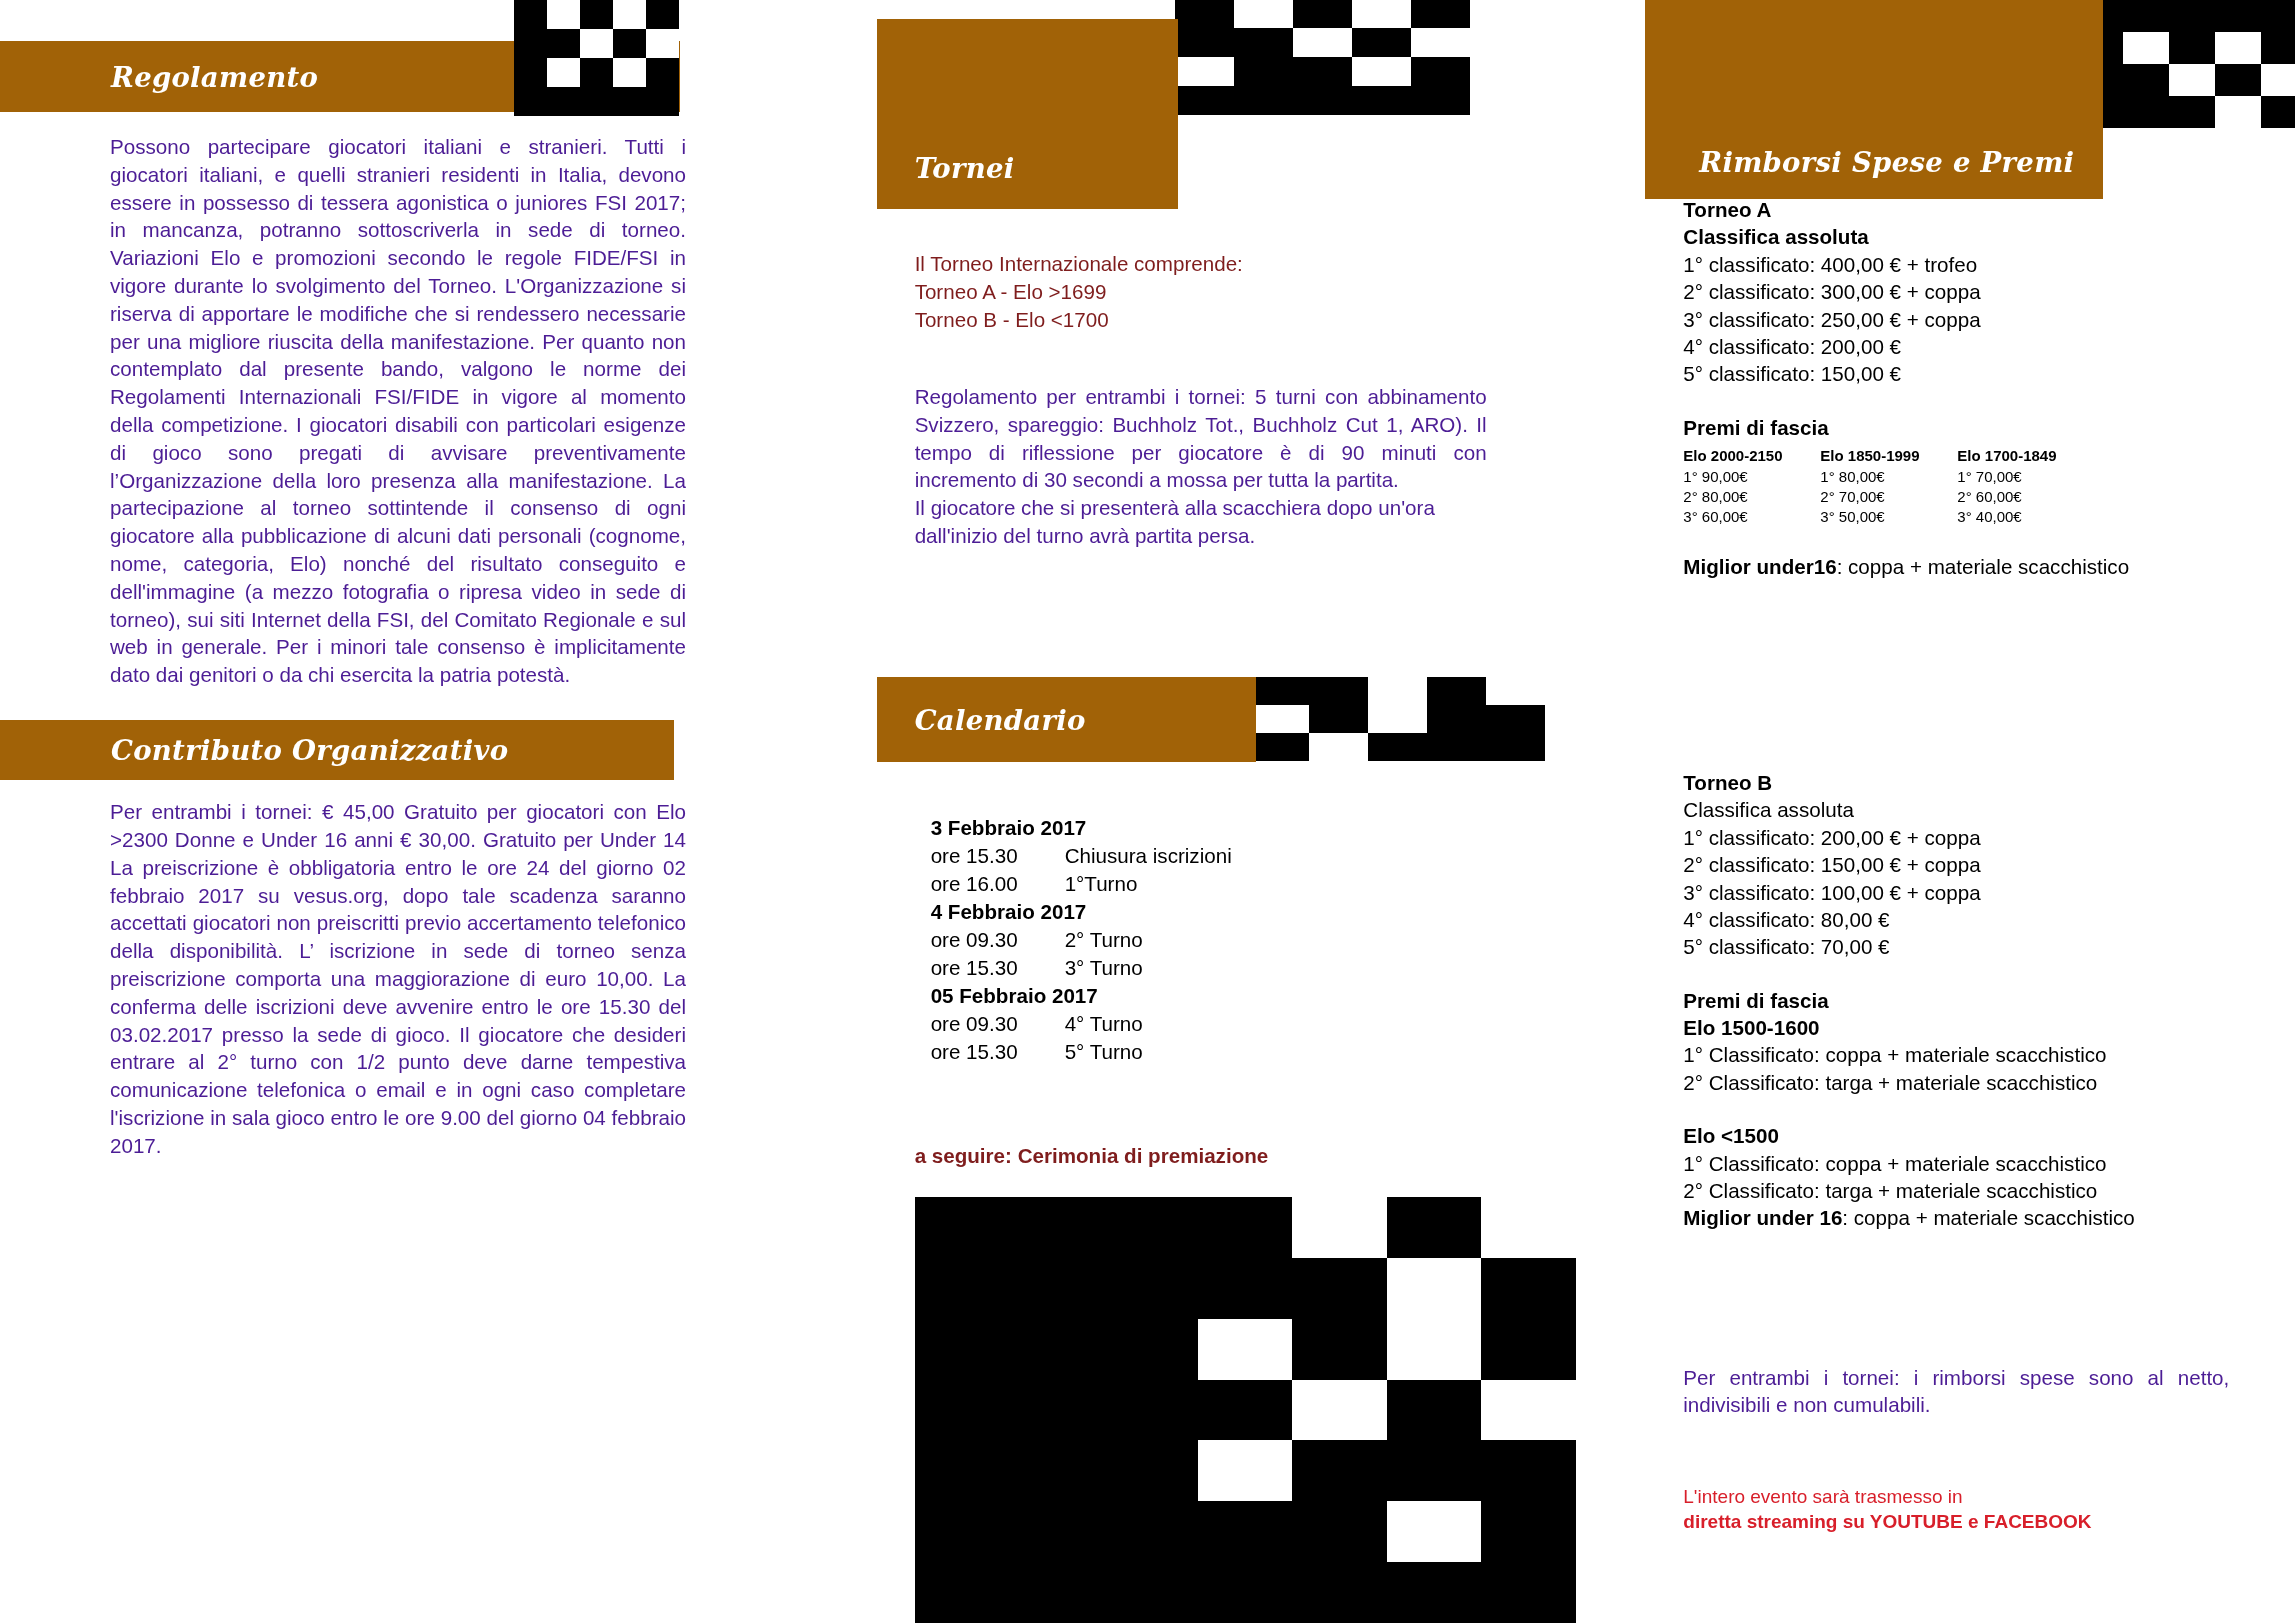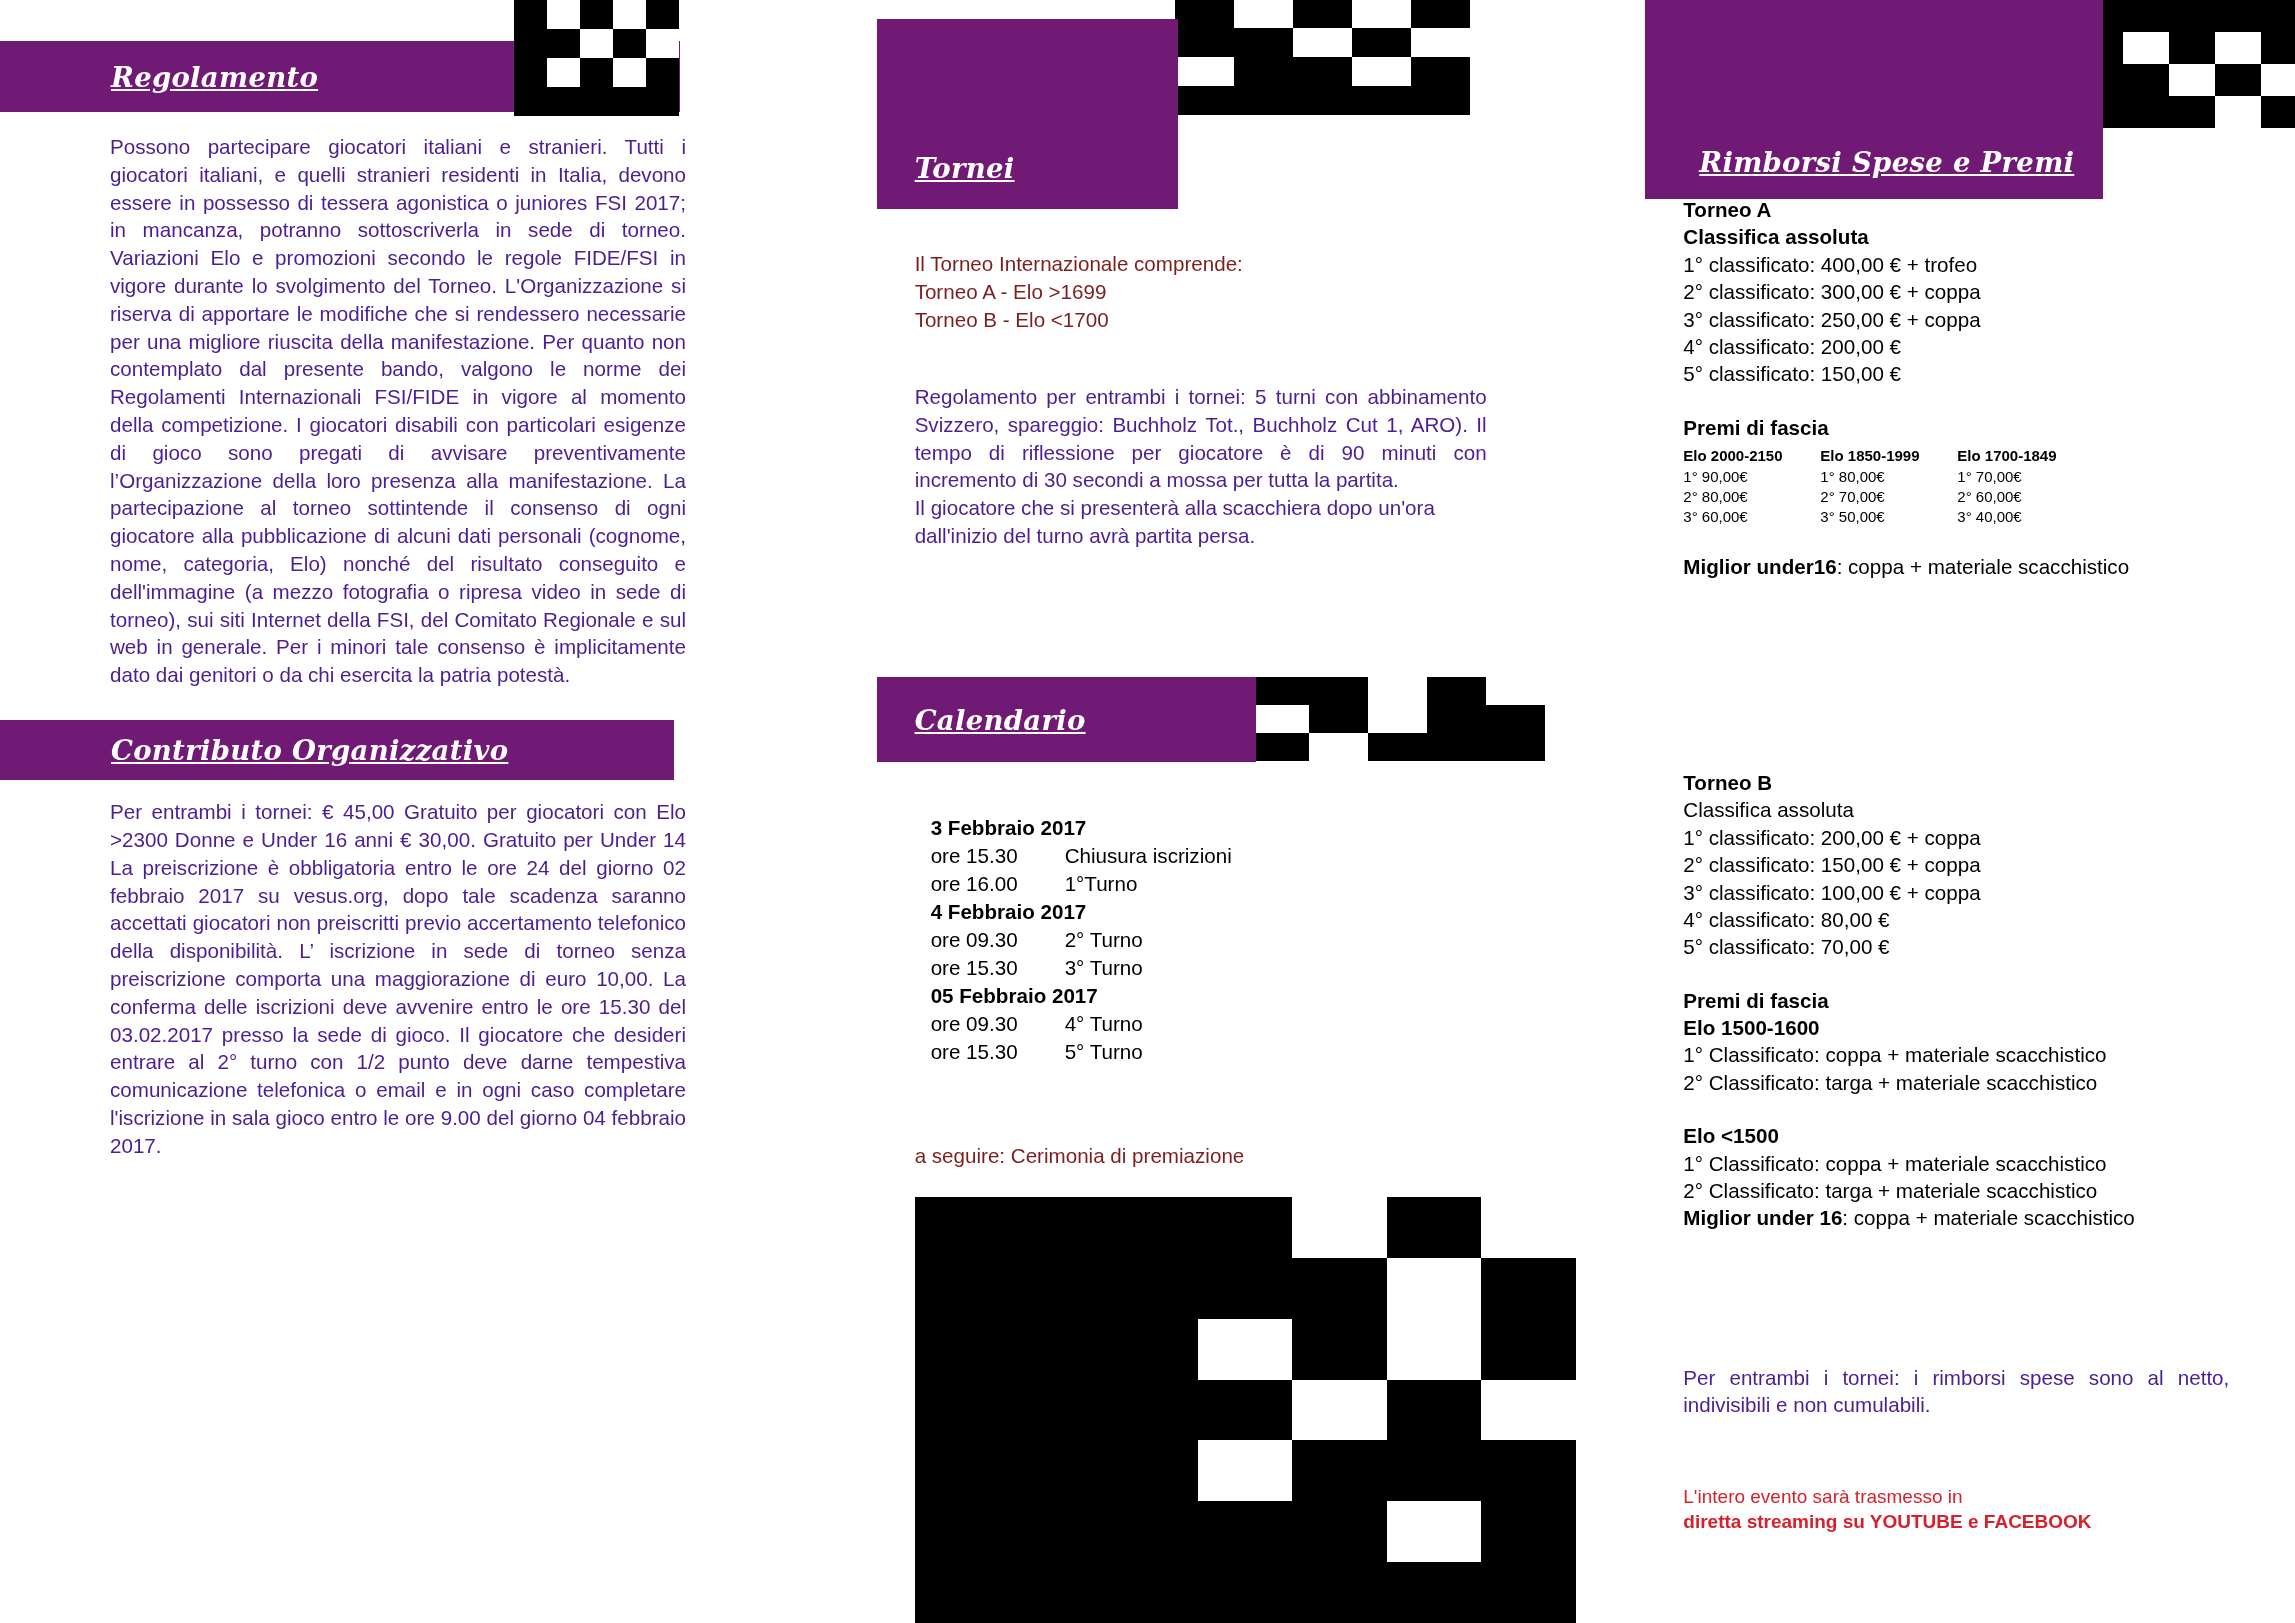--- a/index.html
+++ b/index.html
@@ -25,26 +25,25 @@
     position: relative;
     height: 100%;
   }
   .col-left   { width: 877px; padding: 0; }
   .col-mid    { width: 769px; padding: 0; }
   .col-right  { width: 650px;  padding: 0; }
 
   
   .bar {
     position: relative;
-    background: #701a75;
+    background: #a16207;
     color: #ffffff;
     height: 71px;
     display: flex;
     align-items: center;
-    text-decoration: underline;
   }
   .bar .bar-title {
     font-family: "DejaVu Serif", serif;
     font-style: italic;
     font-weight: bold;
     font-size: 27.5px;
     letter-spacing: 0.3px;
     white-space: nowrap;
   }
 
@@ -253,21 +252,21 @@
         <div class="cal-row">
           <span class="cal-time">ore 09.30</span>
           <span>4° Turno</span>
         </div>
         <div class="cal-row">
           <span class="cal-time">ore 15.30</span>
           <span>5° Turno</span>
         </div>
       </div>
 
-      <div class="plain-text" style="position:absolute; top:1142px; left:38px;">a seguire: Cerimonia di premiazione</div>
+      <div class="plain-text" style="position:absolute; top:1142px; left:38px;font-weight:bold;">a seguire: Cerimonia di premiazione</div>
 
       <div style="position:absolute; top:1197px; left:38px; width:661px; height:426px;">
         <div style="position:absolute; inset:0; display:grid; grid-template-columns: repeat(7, 1fr); grid-template-rows: repeat(7, 1fr);">
           <div class="cb-black"></div>
             <div class="cb-black"></div>
             <div class="cb-black"></div>
             <div class="cb-black"></div>
             <div class="cb-white"></div>
             <div class="cb-black"></div>
             <div class="cb-white"></div>

